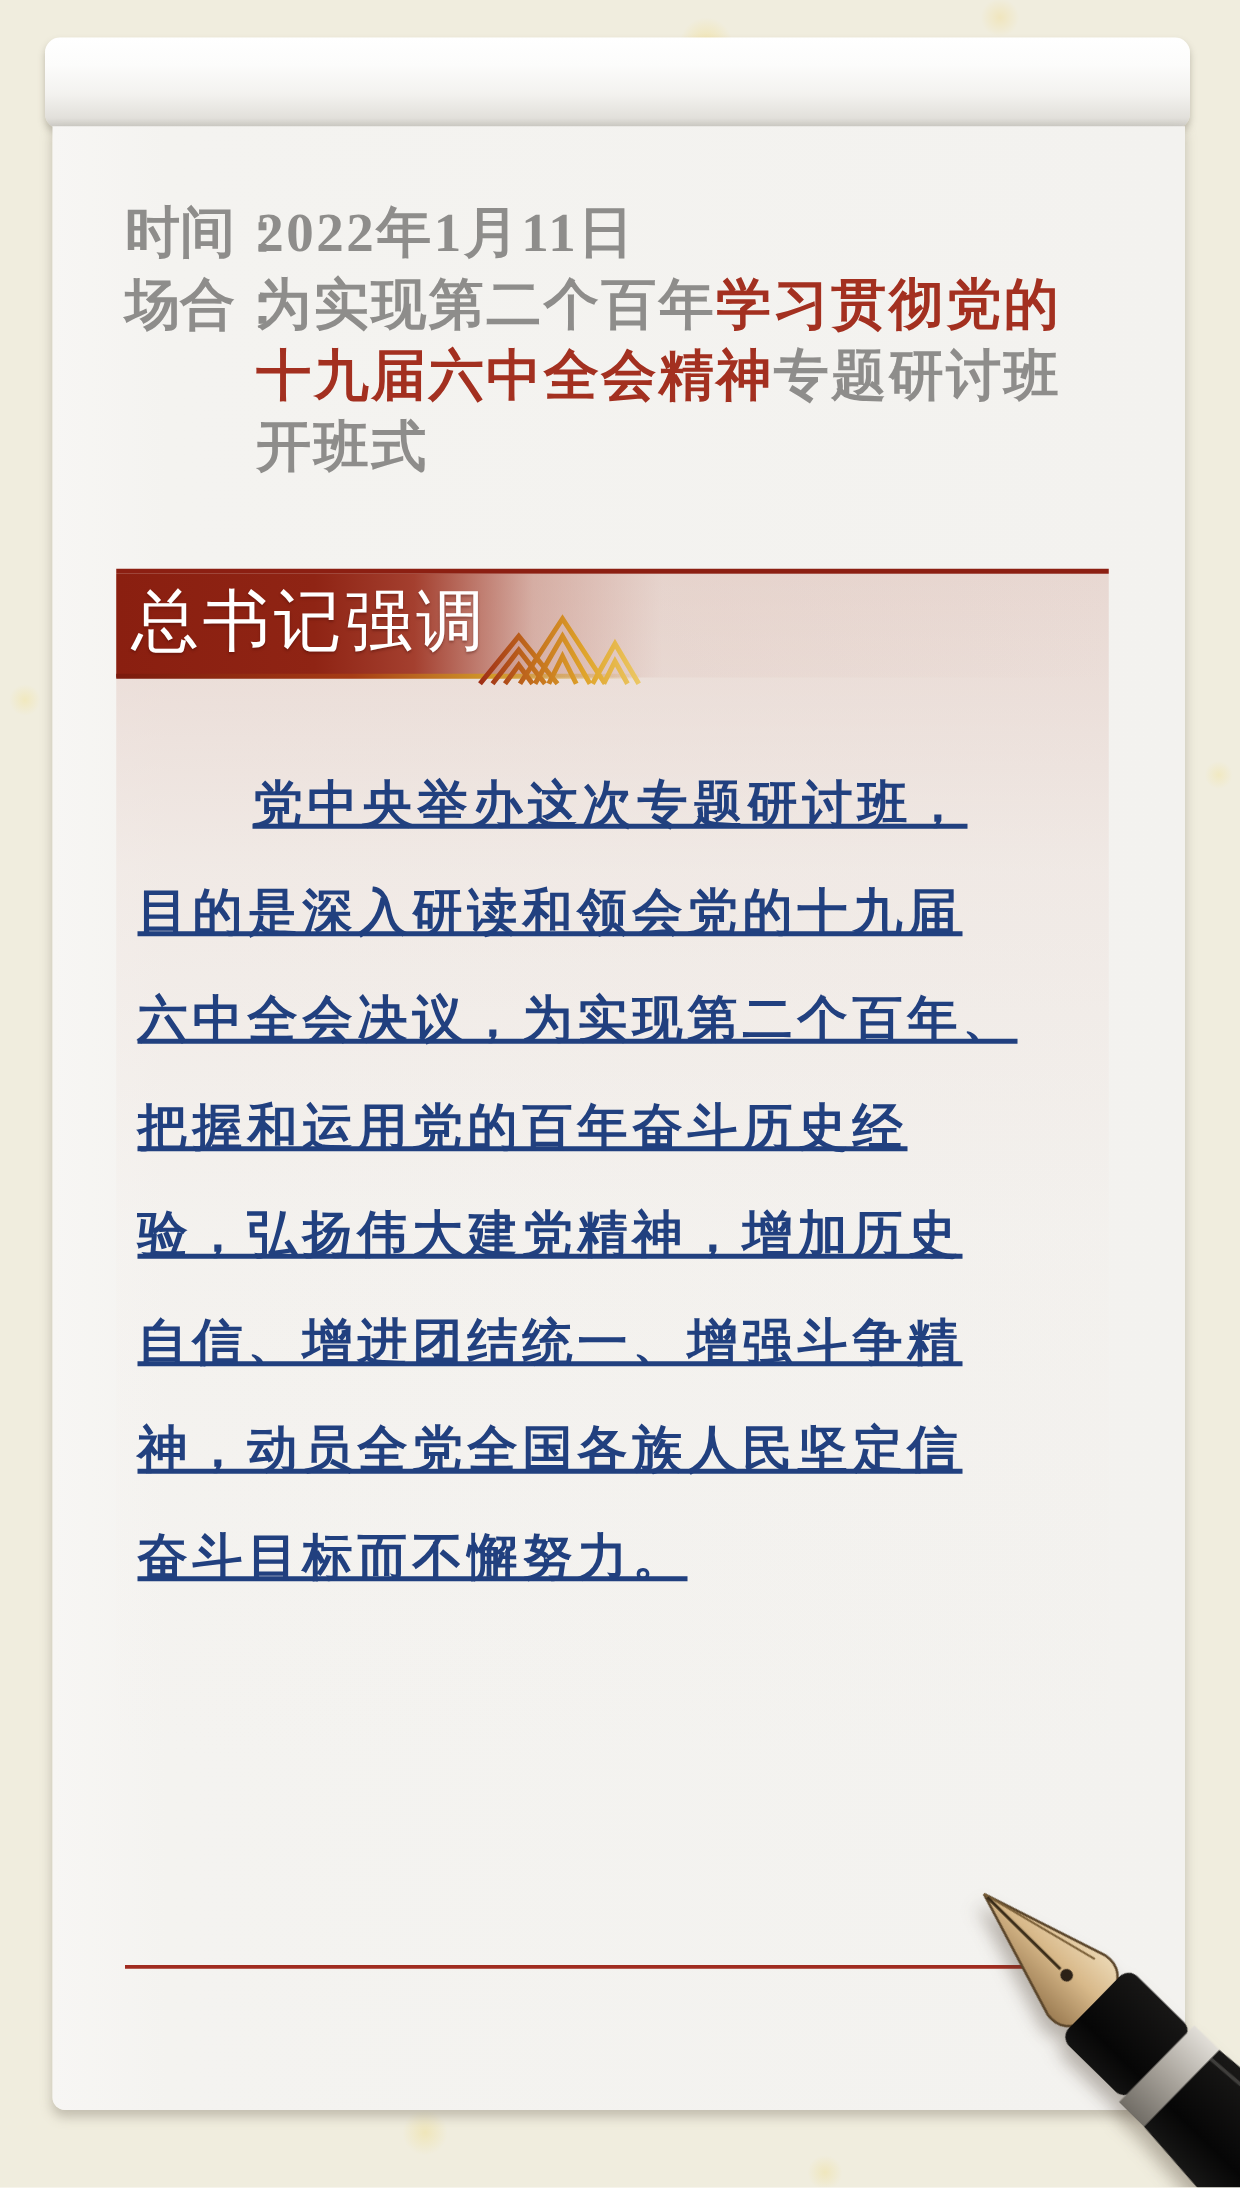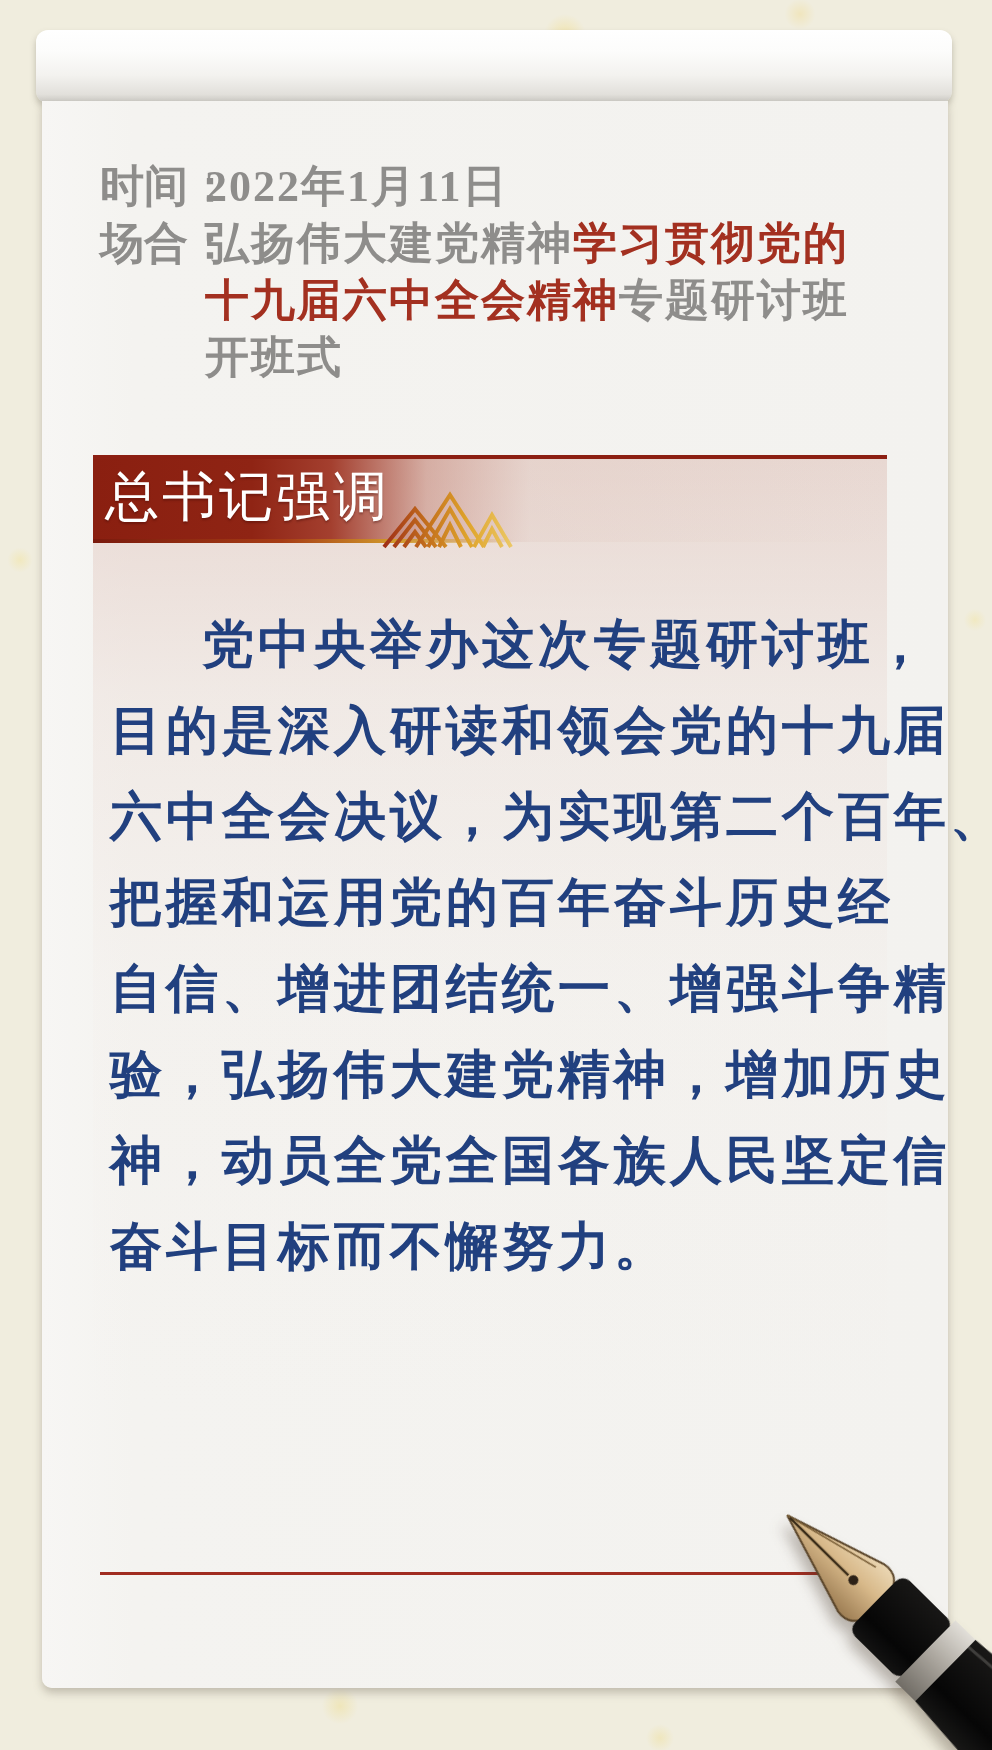--- a/index.html
+++ b/index.html
@@ -44,22 +44,22 @@
     background:linear-gradient(90deg,
       rgba(138,31,16,1) 0%, rgba(143,36,20,1) 20%, rgba(160,55,38,.95) 30%,
       rgba(190,120,105,.45) 42%, rgba(220,190,180,.2) 55%, rgba(240,228,220,0) 100%);}
   .banner-underline{position:absolute; left:51px; top:438px; width:420px; height:4px;
     background:linear-gradient(90deg,#7a1a0d 0%,#a63c15 45%,#d29b2b 72%, rgba(237,201,93,0) 100%);}
   .banner-title{position:absolute; left:63px; top:360px; font-size:54px; font-weight:normal;
     color:#ffffff; letter-spacing:3px; white-space:nowrap; text-shadow:0 2px 2px rgba(60,10,5,.35);}
   .mountains{position:absolute; left:340px; top:390px;}
   
   .quote{position:absolute; left:68px; top:500px; width:792px;
-    font-size:52px; line-height:86px; letter-spacing:4px; font-weight:bold;
-    color:#21407f; font-family:"DejaVu Serif","Liberation Serif",serif; white-space:nowrap;}
+    font-size:40px; line-height:86px; letter-spacing:4px; font-weight:bold;
+    color:#21407f; font-family:"DejaVu Serif","Liberation Serif",serif; white-space:nowrap;text-decoration:underline;}
   .q-line{height:86px;}
   .q-indent{padding-left:92px;}
   
   .divider{position:absolute; left:58px; top:1471px; width:750px; height:3px; background:#a02c20;}
   .pen{position:absolute; left:787px; top:1430px; transform:rotate(44.5deg);
     transform-origin:0px 85px; filter:drop-shadow(4px 10px 7px rgba(70,55,40,.35));}
 </style>
 </head>
 <body>
 
@@ -67,21 +67,21 @@
 
   <div class="curl"></div>
 
   <div class="page">
 
     <div class="header">
       <div class="hdr-row">
         <span class="hdr-label">时间：</span><span>2022年1月11日</span>
       </div>
       <div class="hdr-row">
-        <span class="hdr-label">场合：</span><span>弘扬伟大建党精神</span><span class="red">学习贯彻党的</span>
+        <span class="hdr-label">场合：</span><span>为实现第二个百年</span><span class="red">学习贯彻党的</span>
       </div>
       <div class="hdr-row hdr-indent">
         <span class="red">十九届六中全会精神</span><span>专题研讨班</span>
       </div>
       <div class="hdr-row hdr-indent">
         <span>开班式</span>
       </div>
     </div>
 
     <div class="tint-panel"></div>
@@ -109,22 +109,22 @@
         <path d="M92,56 L110,24 L129,56"></path>
         <path d="M101,56 L110,38 L120,56"></path>
       </g>
     </svg>
 
     <div class="quote">
       <div class="q-line q-indent">党中央举办这次专题研讨班，</div>
       <div class="q-line">目的是深入研读和领会党的十九届</div>
       <div class="q-line">六中全会决议，为实现第二个百年、</div>
       <div class="q-line">把握和运用党的百年奋斗历史经</div>
+      <div class="q-line">验，弘扬伟大建党精神，增加历史</div>
       <div class="q-line">自信、增进团结统一、增强斗争精</div>
-      <div class="q-line">验，弘扬伟大建党精神，增加历史</div>
       <div class="q-line">神，动员全党全国各族人民坚定信</div>
       <div class="q-line">奋斗目标而不懈努力。</div>
     </div>
 
     <div class="divider"></div>
   </div>
 
   <svg class="pen" width="620" height="170" viewBox="0 0 620 170">
     <defs>
       <linearGradient id="nibg" x1="0" y1="40" x2="0" y2="130" gradientUnits="userSpaceOnUse">

